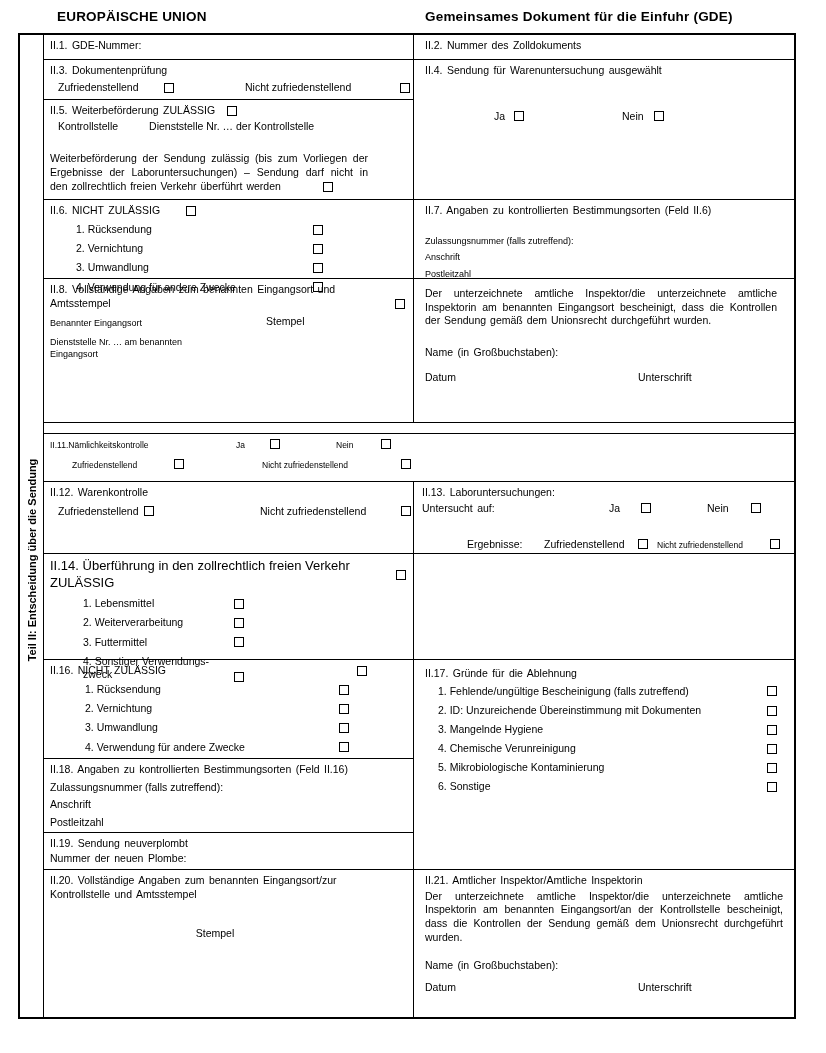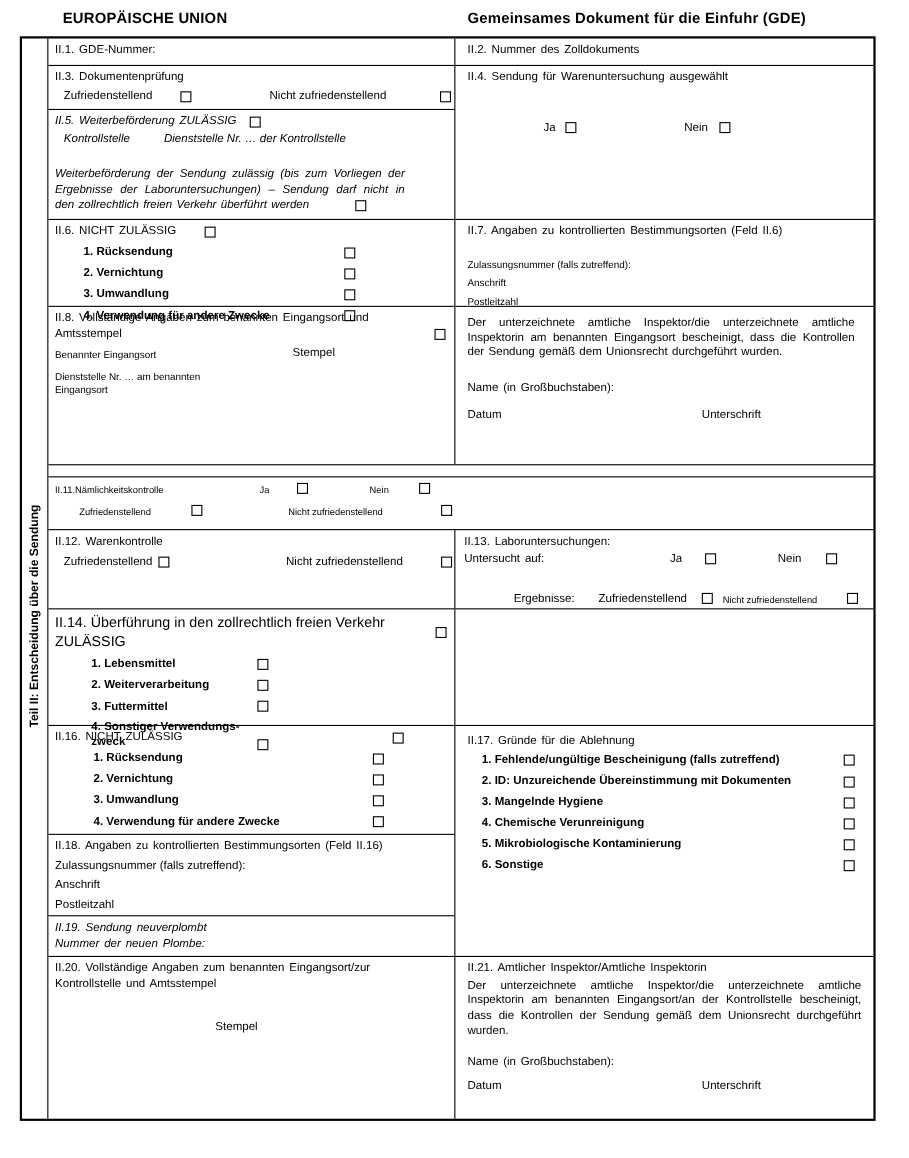--- a/index.html
+++ b/index.html
@@ -22,29 +22,29 @@
     transform:translate(-50%,-50%) rotate(-90deg);
     white-space:nowrap; font-weight:bold; font-size:11px;
   }
   .main { flex:1; display:flex; flex-direction:column;justify-content:center; }
   .row { display:flex; border-bottom:1px solid #000; }
   .row.last { border-bottom:none; flex:1; }
   .cl { width:370px; border-right:1px solid #000; position:relative; }
   .cr { flex:1; position:relative; }
   .lstack { width:370px; border-right:1px solid #000; display:flex; flex-direction:column; }
   .lstack .sub { position:relative; border-bottom:1px solid #000; }
-  .lstack .sub:last-child { border-bottom:none;font-style:italic; }
+  .lstack .sub:last-child { border-bottom:none; }
   .cell { padding:4px 6px; }
   .cellr { padding:4px 11px; }
   .t { word-spacing:1.5px; }
   .sm { font-size:9px; }
   .xs { font-size:8.5px; }
   .cb { display:inline-block; width:10px; height:10px; border:1px solid #000; background:#fff; flex:none; vertical-align:-1px; }
   .abs { position:absolute; }
-  .item { display:flex; justify-content:space-between; align-items:center; margin-top:5.5px;font-weight:bold; }
+  .item { display:flex; justify-content:space-between; align-items:center; margin-top:5.5px; }
   .item.ae { align-items:flex-end; }
   .para { text-align:justify; word-spacing:1px; }
   .diag { position:absolute; left:0; top:0; width:100%; height:100%; }
   .flexrow { display:flex; align-items:center; }
   .sigrow { display:flex; }
   .sigrow .sig2 { margin-left:auto; width:145px; }
 </style>
 </head>
 <body>
 

